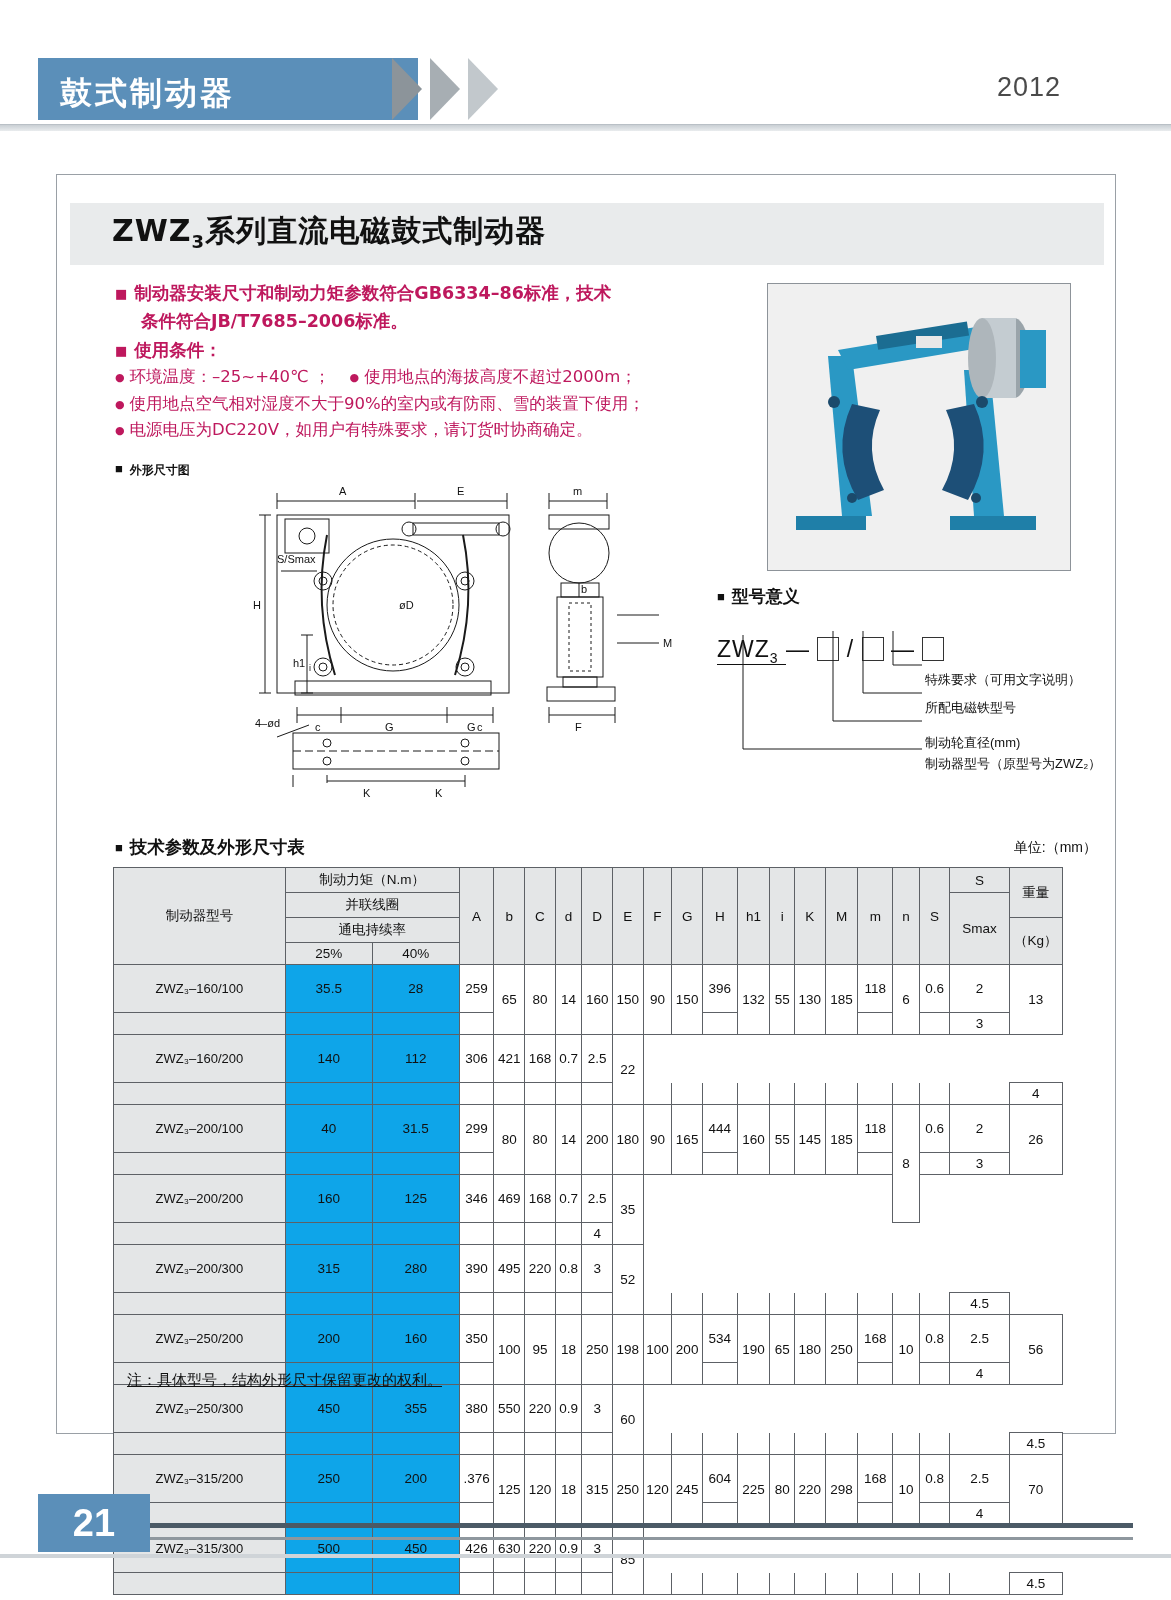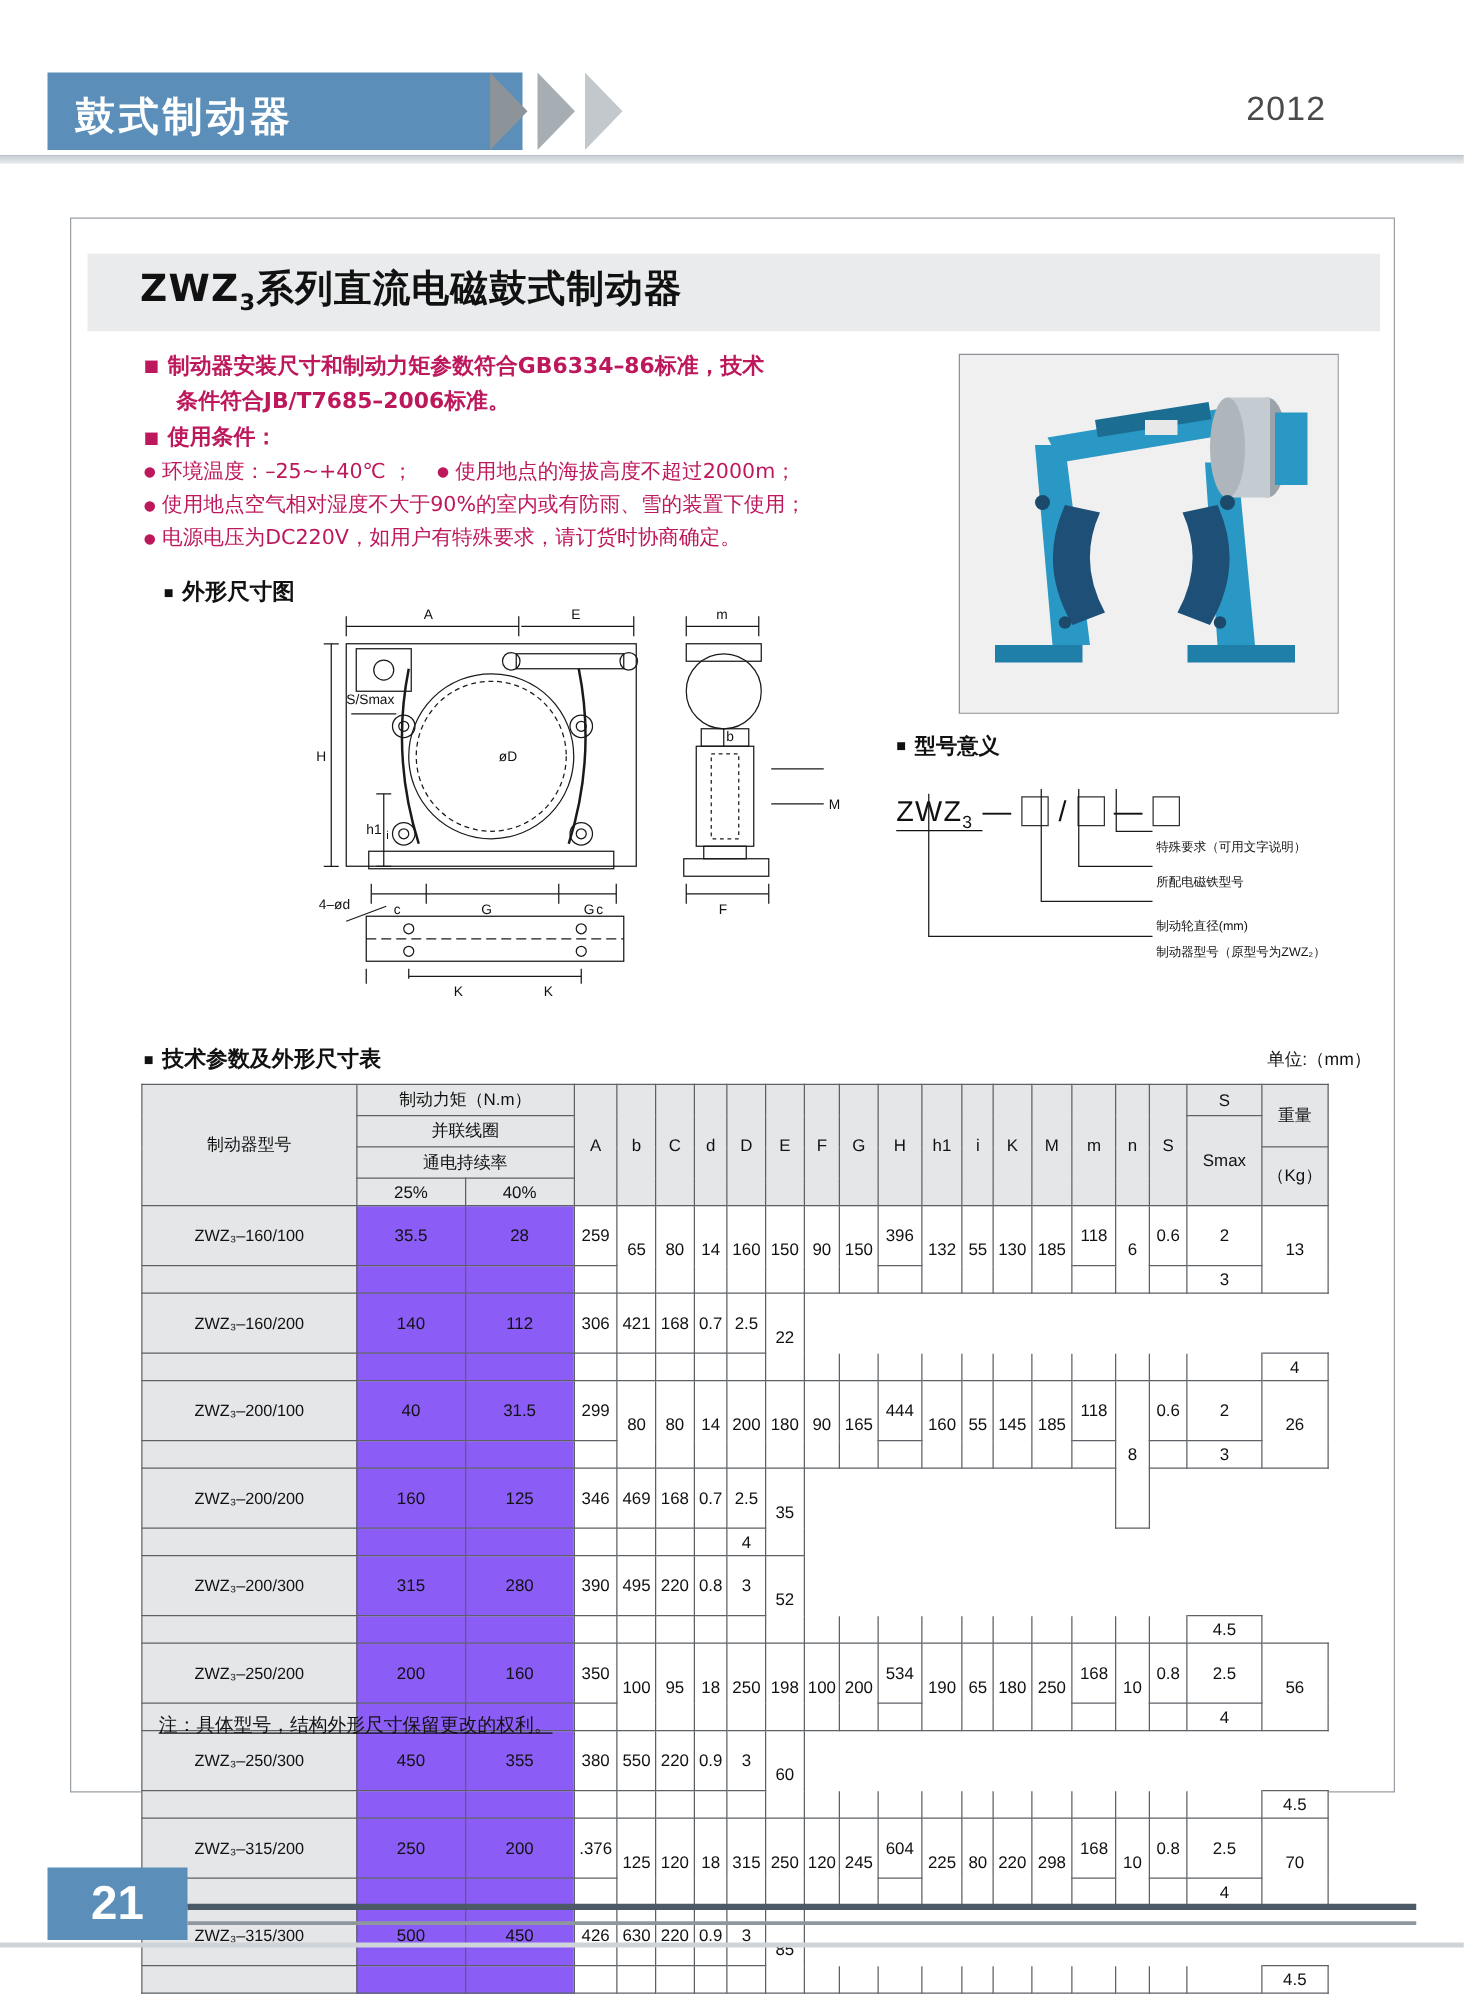--- a/index.html
+++ b/index.html
@@ -70,46 +70,46 @@
   .indent { padding-left: 26px; }
 
   
   .photo {
     position: absolute; left: 710px; top: 108px; width: 304px; height: 288px;
     border: 1px solid #8d9399; background: #f2f2f2; overflow: hidden;
   }
 
   
   .drawing { position: absolute; left: 120px; top: 300px; width: 560px; height: 330px; }
-  .drawing-label { position: absolute; left: 74px; top: 286px; font-size: 18px; font-weight: bold;}
+  .drawing-label { position: absolute; left: 58px; top: 286px; font-size: 12px; font-weight: bold;}
 
   
   .model-block { position: absolute; left: 660px; top: 410px; width: 390px; height: 230px;}
   .model-title { font-size: 17px; font-weight: bold; }
   .model-code { font-size: 23px; letter-spacing: 1px; margin-top: 28px; position: relative; }
   .box {
     display: inline-block; width: 22px; height: 24px; border: 1px solid #333;
     vertical-align: -4px;
   }
-  .legend { position: absolute; font-size: 10px; white-space: nowrap; }
+  .legend { position: absolute; font-size: 13px; white-space: nowrap; }
 
   
   .table-head-label { position: absolute; left: 58px; top: 660px; font-size: 17.5px; font-weight: bold;}
   .unit-label { position: absolute; right: 18px; top: 664px; font-size: 14px; }
   table.spec {
     position: absolute; left: 56px; top: 692px; width: 950px;
     border-collapse: collapse; font-size: 13.5px; background: #fff;
   }
   table.spec th, table.spec td {
     border: 1px solid #5d6166; text-align: center; padding: 3px 2px;
     font-weight: normal; color: #111;
   }
   table.spec th { background: #e4e6e7; }
   td.model { background: #e4e6e7; white-space: nowrap; font-size: 13px;}
-  td.tq { background: #8b5cf6; }
+  td.tq { background: #0ea5e9; }
   .note { position: absolute; left: 70px; top: 1196px; font-size: 15px; text-decoration: underline;}
 
   
   .footer-badge {
     position: absolute; left: 38px; bottom: 48px; width: 112px; height: 58px;
     background: #5b8fb9; color: #fff; font-size: 38px; font-weight: bold;
     display: flex; align-items: center; justify-content: center;
   }
   .footer-rule1 { position: absolute; left: 150px; bottom: 72px; width: 983px; height: 5px; background: #4b5a66; }
   .footer-rule2 { position: absolute; left: 150px; bottom: 60px; width: 983px; height: 3px; background: #8e979e; }

